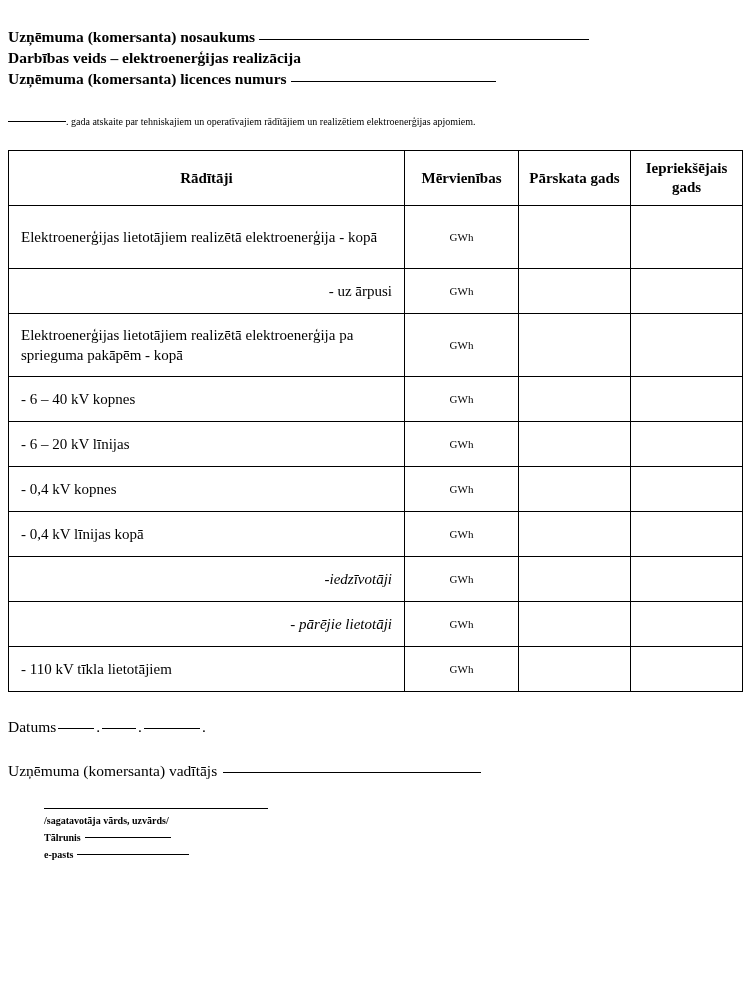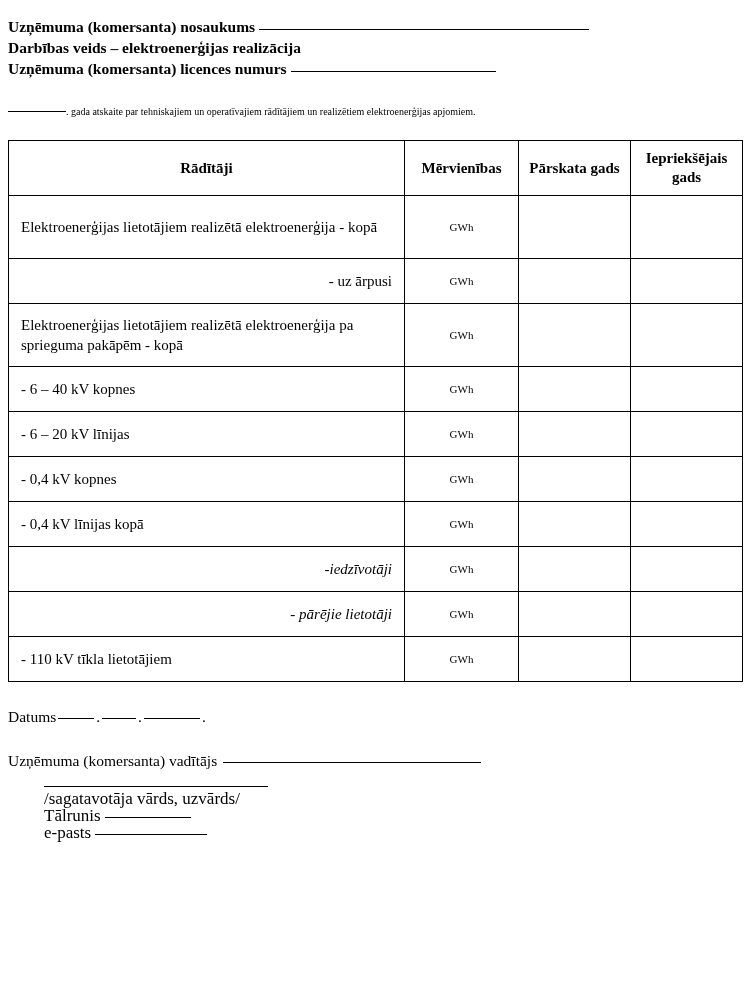--- a/index.html
+++ b/index.html
@@ -10,21 +10,21 @@
   body {
     width: 750px;
     height: 991px;
     font-family: "Liberation Serif", serif;
     color: #000000;
     font-size: 15px;
     position: relative;
     overflow: hidden;
   }
   .page {
-    padding: 16px 14px 0 8px;
+    padding: 26px 14px 0 8px;
     box-sizing: border-box;
     width: 707px;
   }
 
   
   .hdr-line {
     font-weight: bold;
     font-size: 15.5px;
     line-height: 21px;
     white-space: nowrap;
@@ -117,24 +117,25 @@
     top: -3px;
     margin-left: 6px;
   }
   .sig-caption {
     font-size: 13.5px;
     margin-left: 292px;
     margin-top: 3px;
   }
 
   .prep {
-    margin-top: 16px;
+    margin-top: 28px;
     margin-left: 36px;
-    font-size: 17px;
+    font-size: 10px;
     line-height: 17px;
+    font-weight: bold;
   }
   .prep .rule-prep {
     display: block;
     width: 224px;
     border-bottom: 1.3px solid #000;
     height: 0;
     margin-bottom: 3px;
   }
   .prep .tel-rule {
     display: inline-block;

